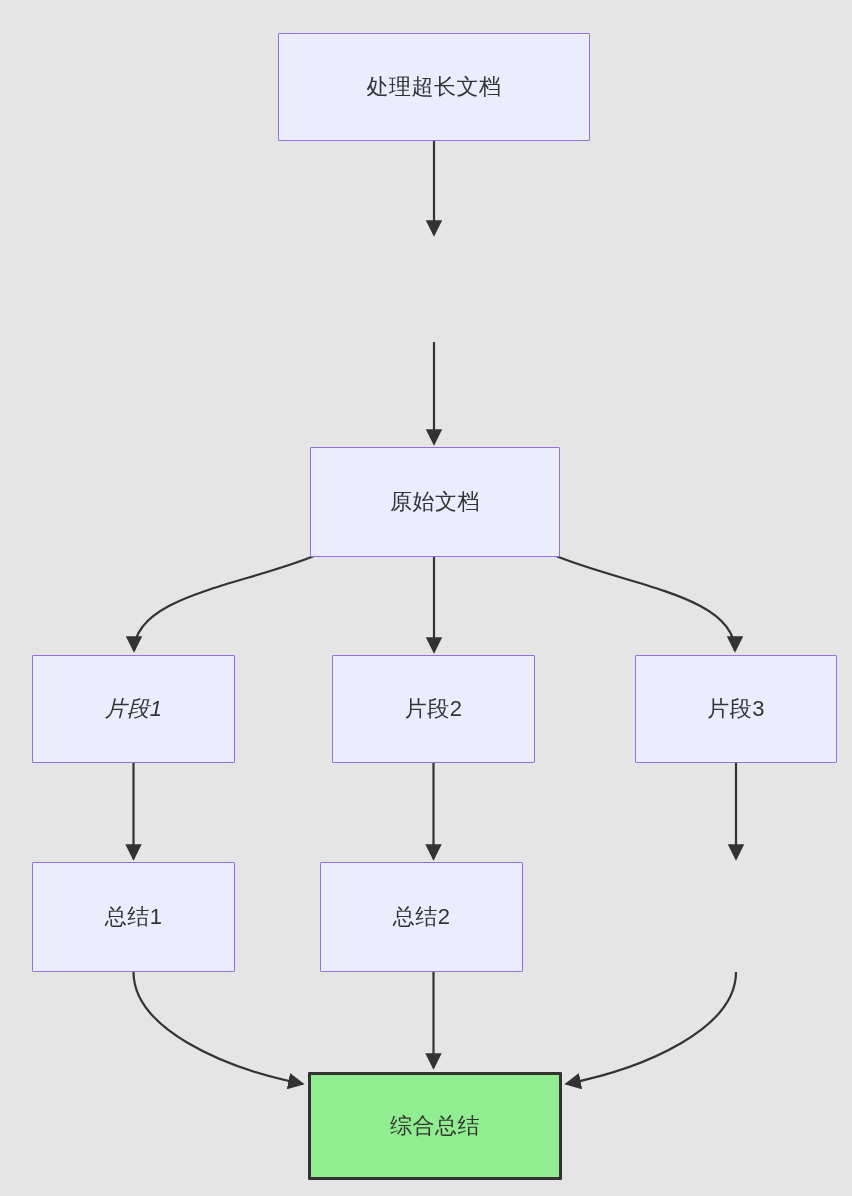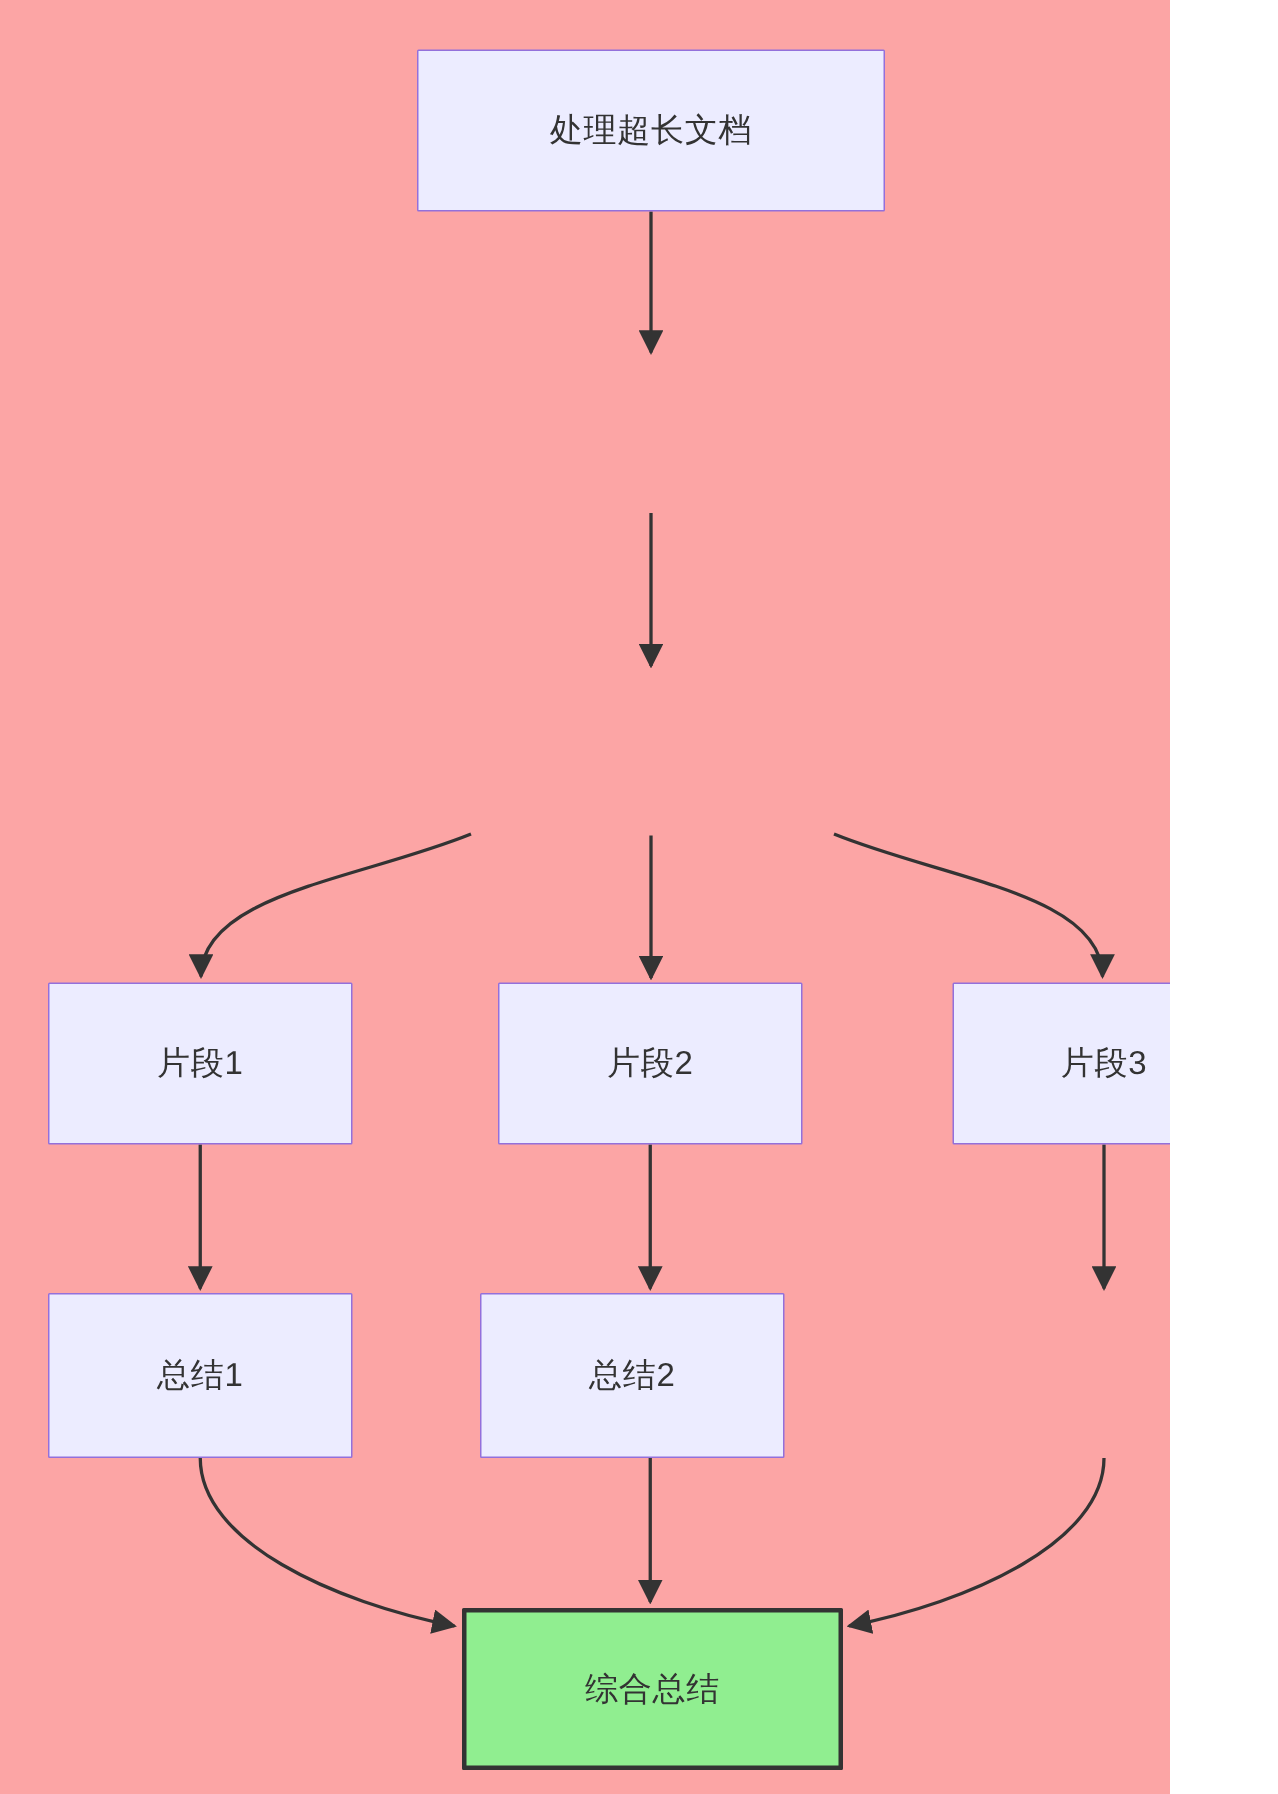--- a/index.html
+++ b/index.html
@@ -1,21 +1,21 @@
 <!DOCTYPE html>
 <html><head>
 <meta charset="utf-8">
 <style>
   html, body { margin: 0; padding: 0; background: #ffffff; }
   body { font-family: "Liberation Sans", sans-serif; }
   .canvas {
     position: relative;
-    width: 780px;
+    width: 852px;
     height: 1196px;
-    background: #fca5a5;
+    background: #e5e5e5;
     overflow: hidden;
   }
   .edges {
     position: absolute;
     left: 0; top: 0;
     width: 852px; height: 1196px;
   }
   .edges g path { fill: none; stroke-width: 2.2px; }
   .node {
     position: absolute;
@@ -60,22 +60,25 @@
       <path d="M433.5,972 L433.5,1068" marker-end="url(#arrowhead)"></path>
       <path d="M736,972 C736,1028 647,1068 566,1084" marker-end="url(#arrowhead)"></path>
     </g>
   </svg>
 
   <div class="node light" style="left: 278px; top: 33px; width: 312px; height: 108px; background: rgb(236, 236, 255); border-color: rgb(147, 112, 219);">
     <span class="node-label" style="color: rgb(51, 51, 51);">处理超长文档</span>
   </div>
 
 
+  <div class="node light" style="left: 310px; top: 447px; width: 250px; height: 110px; background: rgb(236, 236, 255); border-color: rgb(147, 112, 219);">
+    <span class="node-label" style="color: rgb(51, 51, 51);">原始文档</span>
+  </div>
 
-  <div class="node light" style="left: 32px; top: 655px; width: 203px; height: 108px; background: rgb(236, 236, 255); border-color: rgb(147, 112, 219);">
+  <div class="node light" style="left: 32px; top: 655px; width: 203px; height: 108px; background: rgb(236, 236, 255); border-color: rgb(147, 112, 219); font-style: italic;">
     <span class="node-label" style="color: rgb(51, 51, 51);">片段1</span>
   </div>
 
   <div class="node light" style="left: 332px; top: 655px; width: 203px; height: 108px; background: rgb(236, 236, 255); border-color: rgb(147, 112, 219); text-align: right;">
     <span class="node-label" style="color: rgb(51, 51, 51);">片段2</span>
   </div>
 
   <div class="node light" style="left: 635px; top: 655px; width: 202px; height: 108px; background: rgb(236, 236, 255); border-color: rgb(147, 112, 219);">
     <span class="node-label" style="color: rgb(51, 51, 51);">片段3</span>
   </div>

